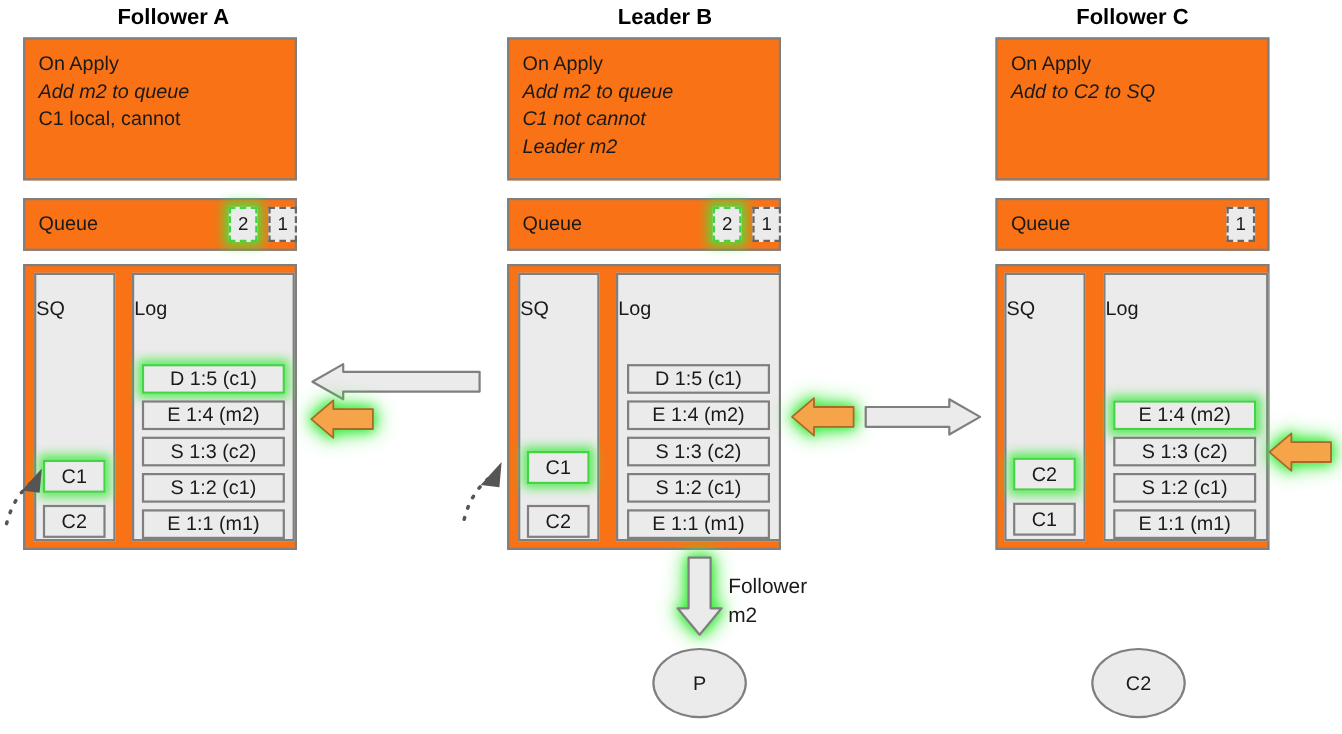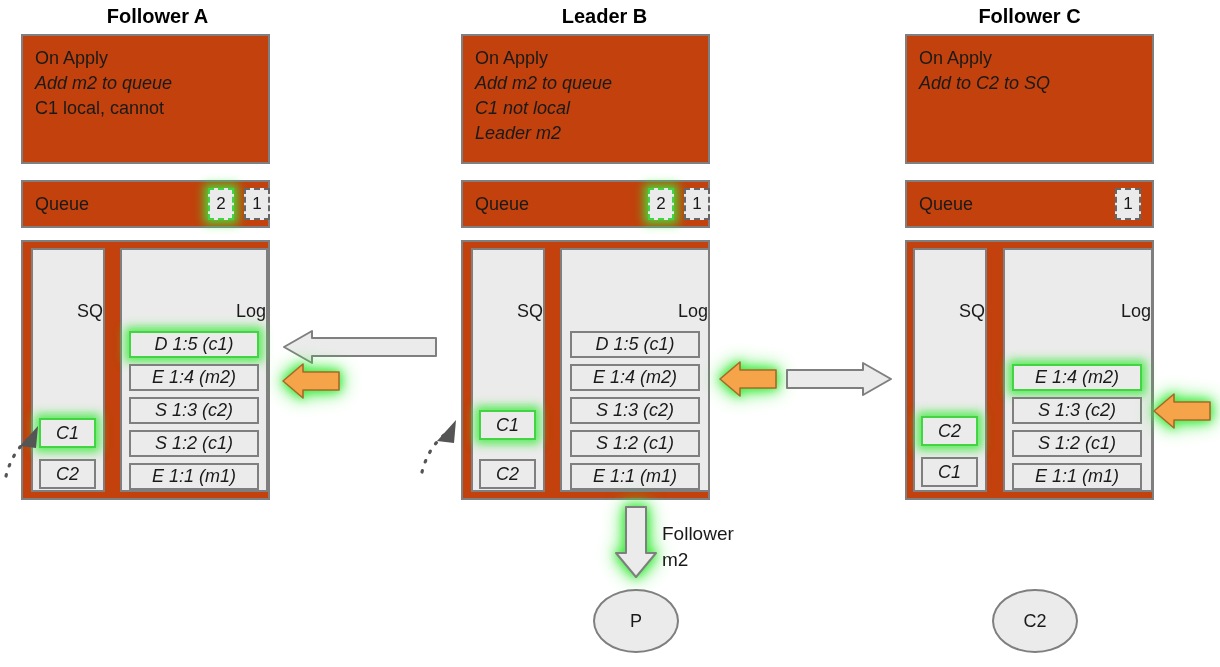--- a/index.html
+++ b/index.html
@@ -25,21 +25,21 @@
   .node-title {
     position: absolute;
     font-size: 20px;
     font-weight: bold;
     color: #000;
     text-align: center;
     white-space: nowrap;
   }
   .panel {
     position: absolute;
-    background: #c2410c;
+    background: #f97316;
     border: 2px solid #7f7f7f;
     box-sizing: border-box;
   }
   .onapply {
     padding: 10px 12px 8px 12px;
     line-height: 25px;
     font-size: 18px;
   }
   .onapply div { white-space: nowrap; }
   .onapply .it { font-style: italic; }
@@ -79,35 +79,33 @@
   .col {
     position: absolute;
     background: #ebebeb;
     border: 2px solid #7f7f7f;
     box-sizing: border-box;
   }
   .col-head {
     position: absolute;
     left: 0; right: 0;
     top: 20px;
-    text-align: right;
-    font-size: 18px;
-    margin-top: 31px;
+    text-align: left;
+    font-size: 18px;
   }
   .entry {
     position: absolute;
     background: #ebebeb;
     border: 2px solid #7f7f7f;
     box-sizing: border-box;
     font-size: 18px;
     display: flex;
     align-items: center;
     justify-content: center;
     white-space: nowrap;
-    font-style: italic;
   }
 
   
   .circle {
     position: absolute;
     background: #ebebeb;
     border: 2px solid #7f7f7f;
     border-radius: 50%;
     display: flex;
     align-items: center;
@@ -167,21 +165,21 @@
       <path d="M6 58 C10 42, 18 28, 32 18" fill="none" stroke="#555" stroke-width="3.2" stroke-linecap="round" stroke-dasharray="1.5 9"></path>
       <path d="M38 8 L20 28 L36 30 Z" fill="#555"></path>
     </svg>
   </div>
 
   <div class="node-title" style="left:480px; top:5px; width:249px;">Leader B</div>
 
   <div class="panel onapply" style="left:461px; top:34px; width:249px; height:130px;">
     <div>On Apply</div>
     <div class="it">Add m2 to queue</div>
-    <div class="it">C1 not local</div>
+    <div class="it">C1 not cannot</div>
     <div class="it">Leader m2</div>
   </div>
 
   <div class="panel" style="left:461px; top:180px; width:249px; height:48px;">
     <div class="queue-label">Queue</div>
     <div class="qbox glow" style="left:185px;">2</div>
     <div class="qbox" style="left:221px;">1</div>
   </div>
 
   <div class="panel" style="left:461px; top:240px; width:249px; height:260px;"></div>

